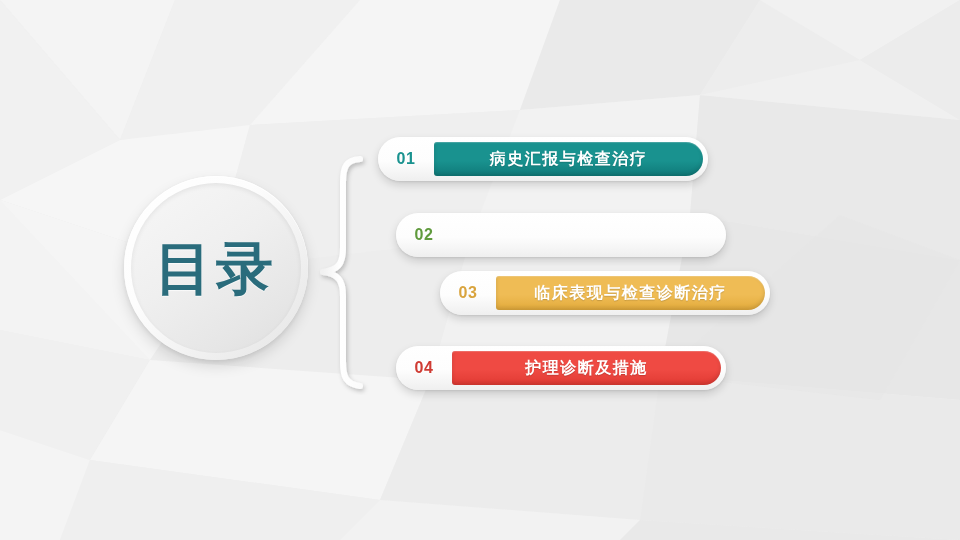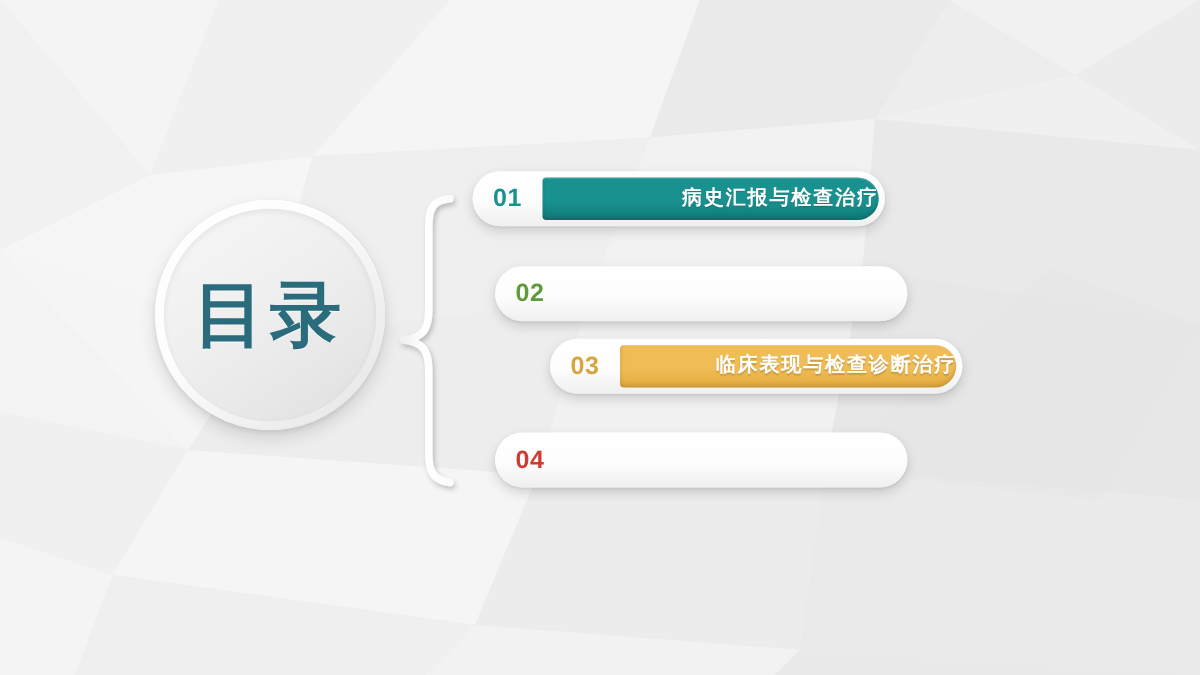--- a/index.html
+++ b/index.html
@@ -20,21 +20,21 @@
     position: absolute;
     inset: 0;
     width: 960px;
     height: 540px;
     display: block;
   }
   
   .circle-wrap {
     position: absolute;
     left: 124px;
-    top: 160px;
+    top: 176px;
     width: 184px;
     height: 184px;
   }
   .circle-outer {
     position: absolute;
     inset: 0;
     border-radius: 50%;
     background: linear-gradient(135deg, #ffffff 0%, #fdfdfd 38%, #f3f3f3 62%, #e4e4e4 100%);
     box-shadow:
       0 6px 14px rgba(0,0,0,0.13),
@@ -82,37 +82,37 @@
       0 1px 2px rgba(0,0,0,0.08);
     display: flex;
     align-items: center;
     padding: 0;
     box-sizing: border-box;
   }
   .pill-num {
     width: 56px;
     flex: 0 0 56px;
     text-align: center;
-    font-size: 20px;
+    font-size: 16px;
     font-weight: bold;
     line-height: 1;
     letter-spacing: 0.5px;
     user-select: none;
   }
   .pill-bar {
     position: relative;
     flex: 1 1 auto;
     height: 34px;
     margin-right: 5px;
     border-radius: 17px 17px 17px 17px;
     border-top-left-radius: 3px;
     border-bottom-left-radius: 3px;
     display: flex;
     align-items: center;
-    justify-content: flex-end;
+    justify-content: center;
     box-shadow: inset 0 -2px 4px rgba(0,0,0,0.14), inset 0 1px 1px rgba(255,255,255,0.22);
   }
   .pill-label {
     color: #ffffff;
     font-size: 16px;
     font-weight: bold;
     letter-spacing: 1.5px;
     line-height: 1;
     text-shadow: 0 1px 1px rgba(0,0,0,0.16);
     white-space: nowrap;
@@ -203,15 +203,18 @@
 
   <div class="pill" id="item-2">
     <span class="pill-num" style="color: rgb(217, 164, 62);">03</span>
     <span class="pill-bar" style="background: linear-gradient(rgb(239, 188, 85) 0%, rgb(239, 188, 85) 55%, rgb(227, 171, 60) 100%);">
       <span class="pill-label">临床表现与检查诊断治疗</span>
     </span>
   </div>
 
   <div class="pill" id="item-3">
     <span class="pill-num" style="color: rgb(207, 59, 51);">04</span>
+    <span class="pill-bar" style="background: linear-gradient(rgb(239, 74, 67) 0%, rgb(239, 74, 67) 55%, rgb(225, 58, 51) 100%);">
+      <span class="pill-label">护理诊断及措施</span>
+    </span>
   </div>
 
 </div>
 
 </body></html>

